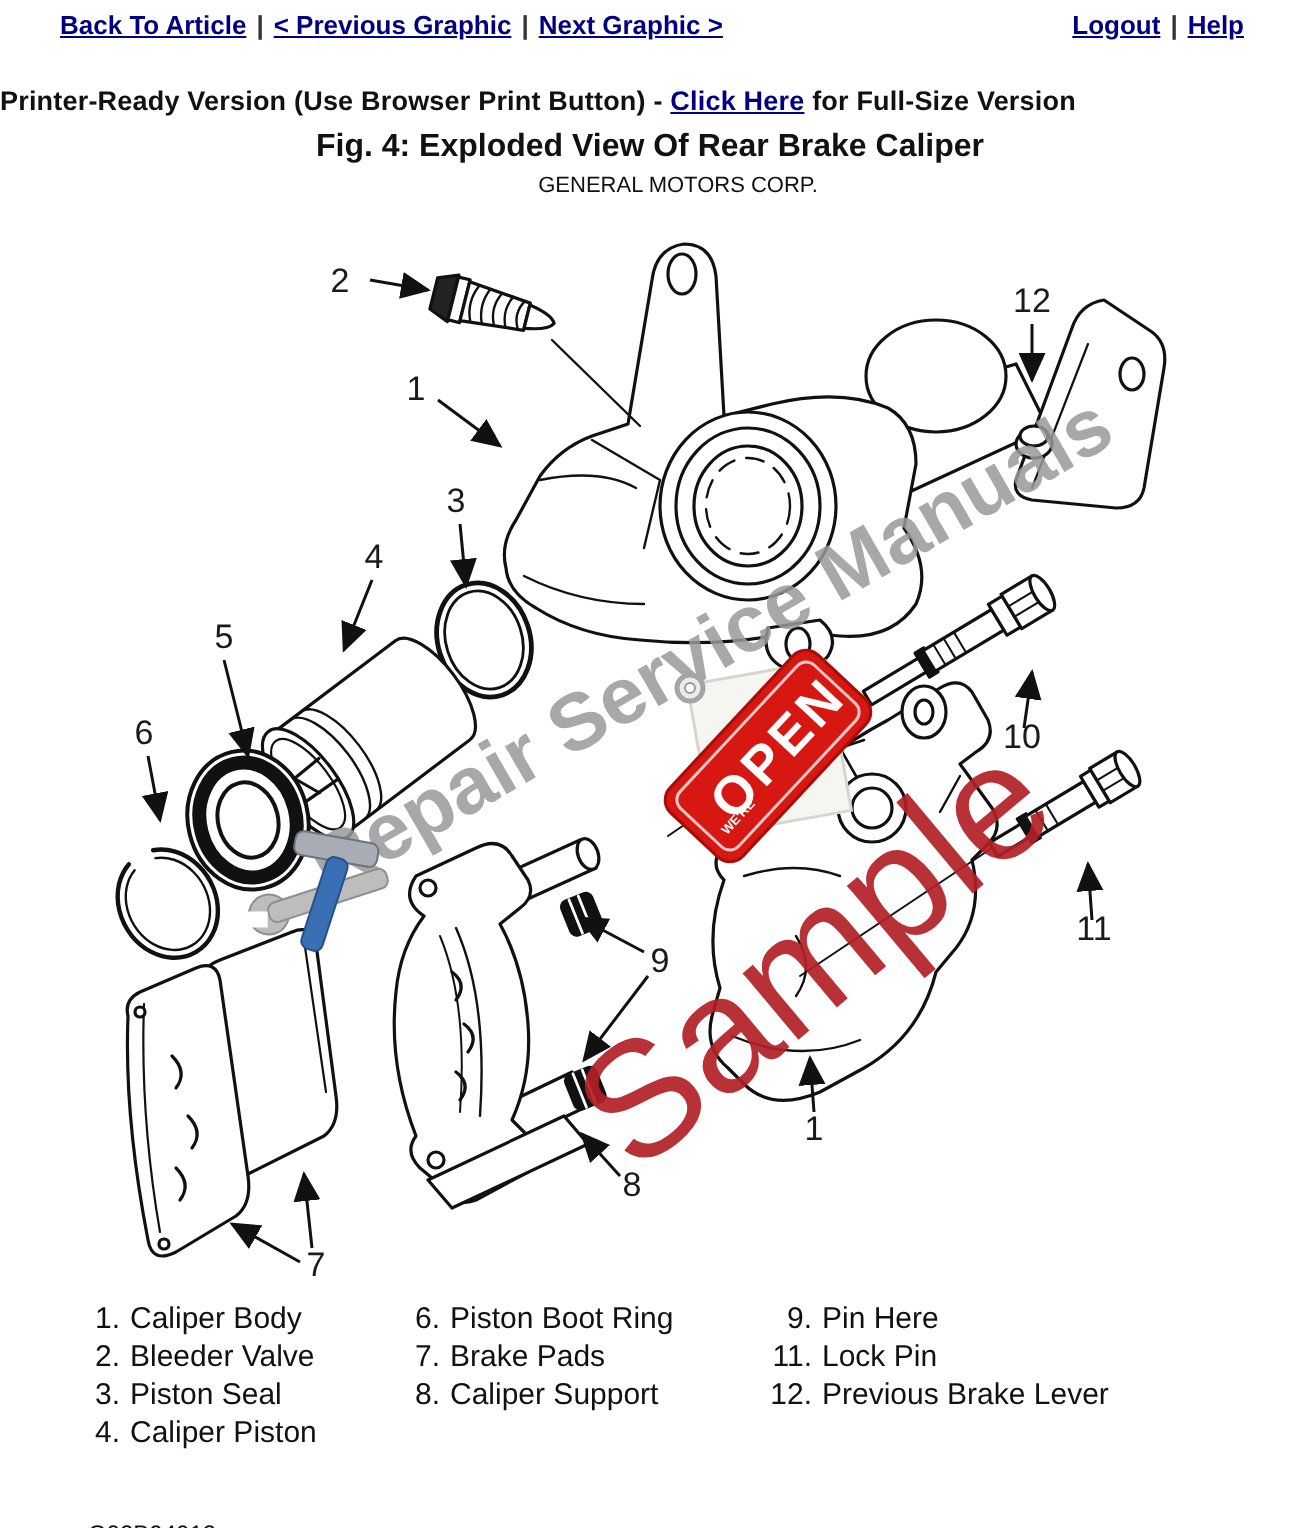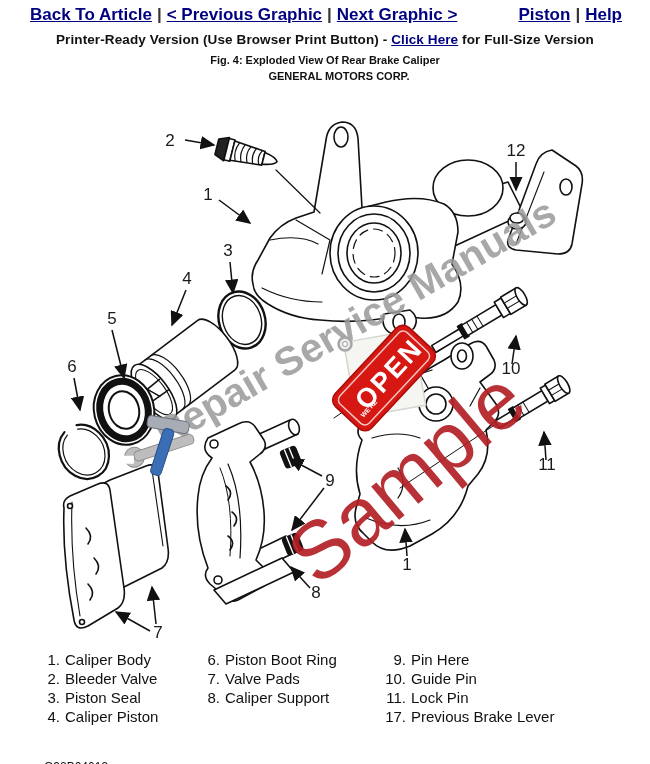--- a/index.html
+++ b/index.html
@@ -3,29 +3,29 @@
 <meta charset="utf-8">
 <style>
   html,body{margin:0;padding:0;}
   body{
     width:650px;height:764px;background:#ffffff;
     font-family:"Liberation Sans",sans-serif;color:#111;
     position:relative;overflow:hidden;
   }
   .navbar{
     display:flex;justify-content:space-between;align-items:center;
-    padding:5px 28px 0 30px;font-size:17px;font-weight:bold;
+    padding:5px 28px 0 30px;font-size:13px;font-weight:bold;
   }
   .navlink{color:#000080;text-decoration:underline;cursor:pointer;white-space:nowrap;}
   .navsep{color:#333;margin:0 5px;font-weight:bold;}
   .printer-line{
-    text-align:center;font-size:13.5px;font-weight:bold;margin-top:7px;letter-spacing:.1px;
-  }
-  .fig-caption{text-align:center;font-size:11px;font-weight:bold;margin-top:7px;}
-  .fig-maker{text-align:center;font-size:11px;font-weight:bold;margin-top:4px;padding-left:28px;}
+    text-align:left;font-size:13.5px;font-weight:bold;margin-top:23px;letter-spacing:.1px;
+  }
+  .fig-caption{text-align:center;font-size:16px;font-weight:bold;margin-top:7px;}
+  .fig-maker{text-align:center;font-size:11px;font-weight:normal;margin-top:4px;padding-left:28px;}
   .diagram-wrap{position:absolute;left:0;top:88px;width:650px;height:558px;}
   .parts-list{
     position:absolute;left:44px;top:650px;display:flex;font-size:15px;line-height:19px;
   }
   .pl-col1{width:160px;}
   .pl-col2{width:178px;}
   .pl-col3{width:240px;}
   .pl-item{white-space:nowrap;}
   .pl-num{display:inline-block;text-align:right;margin-right:5px;}
   .pl-col1 .pl-num,.pl-col2 .pl-num{width:16px;}
@@ -34,21 +34,21 @@
   svg text{font-family:"Liberation Sans",sans-serif;}
 </style>
 </head>
 <body>
 
 <div class="navbar">
   <div>
     <span class="navlink">Back To Article</span><span class="navsep">|</span><span class="navlink">&lt; Previous Graphic</span><span class="navsep">|</span><span class="navlink">Next Graphic &gt;</span>
   </div>
   <div>
-    <span class="navlink">Piston</span><span class="navsep">|</span><span class="navlink">Help</span>
+    <span class="navlink">Logout</span><span class="navsep">|</span><span class="navlink">Help</span>
   </div>
 </div>
 
 <div class="printer-line">
   <span>Printer-Ready Version (Use Browser Print Button) - </span><span class="navlink">Click Here</span><span> for Full-Size Version</span>
 </div>
 
 <div class="fig-caption">Fig. 4: Exploded View Of Rear Brake Caliper</div>
 <div class="fig-maker">GENERAL MOTORS CORP.</div>
 
@@ -265,24 +265,23 @@
 
 <div class="parts-list">
   <div class="pl-col1">
     <div class="pl-item"><span class="pl-num">1.</span><span>Caliper Body</span></div>
     <div class="pl-item"><span class="pl-num">2.</span><span>Bleeder Valve</span></div>
     <div class="pl-item"><span class="pl-num">3.</span><span>Piston Seal</span></div>
     <div class="pl-item"><span class="pl-num">4.</span><span>Caliper Piston</span></div>
   </div>
   <div class="pl-col2">
     <div class="pl-item"><span class="pl-num">6.</span><span>Piston Boot Ring</span></div>
-    <div class="pl-item"><span class="pl-num">7.</span><span>Valve Pads</span></div>
+    <div class="pl-item"><span class="pl-num">7.</span><span>Brake Pads</span></div>
     <div class="pl-item"><span class="pl-num">8.</span><span>Caliper Support</span></div>
   </div>
   <div class="pl-col3">
     <div class="pl-item"><span class="pl-num">9.</span><span>Pin Here</span></div>
-    <div class="pl-item"><span class="pl-num">10.</span><span>Guide Pin</span></div>
     <div class="pl-item"><span class="pl-num">11.</span><span>Lock Pin</span></div>
-    <div class="pl-item"><span class="pl-num">17.</span><span>Previous Brake Lever</span></div>
+    <div class="pl-item"><span class="pl-num">12.</span><span>Previous Brake Lever</span></div>
   </div>
 </div>
 
 <div class="fig-code">G92B04013</div>
 
 </body></html>

